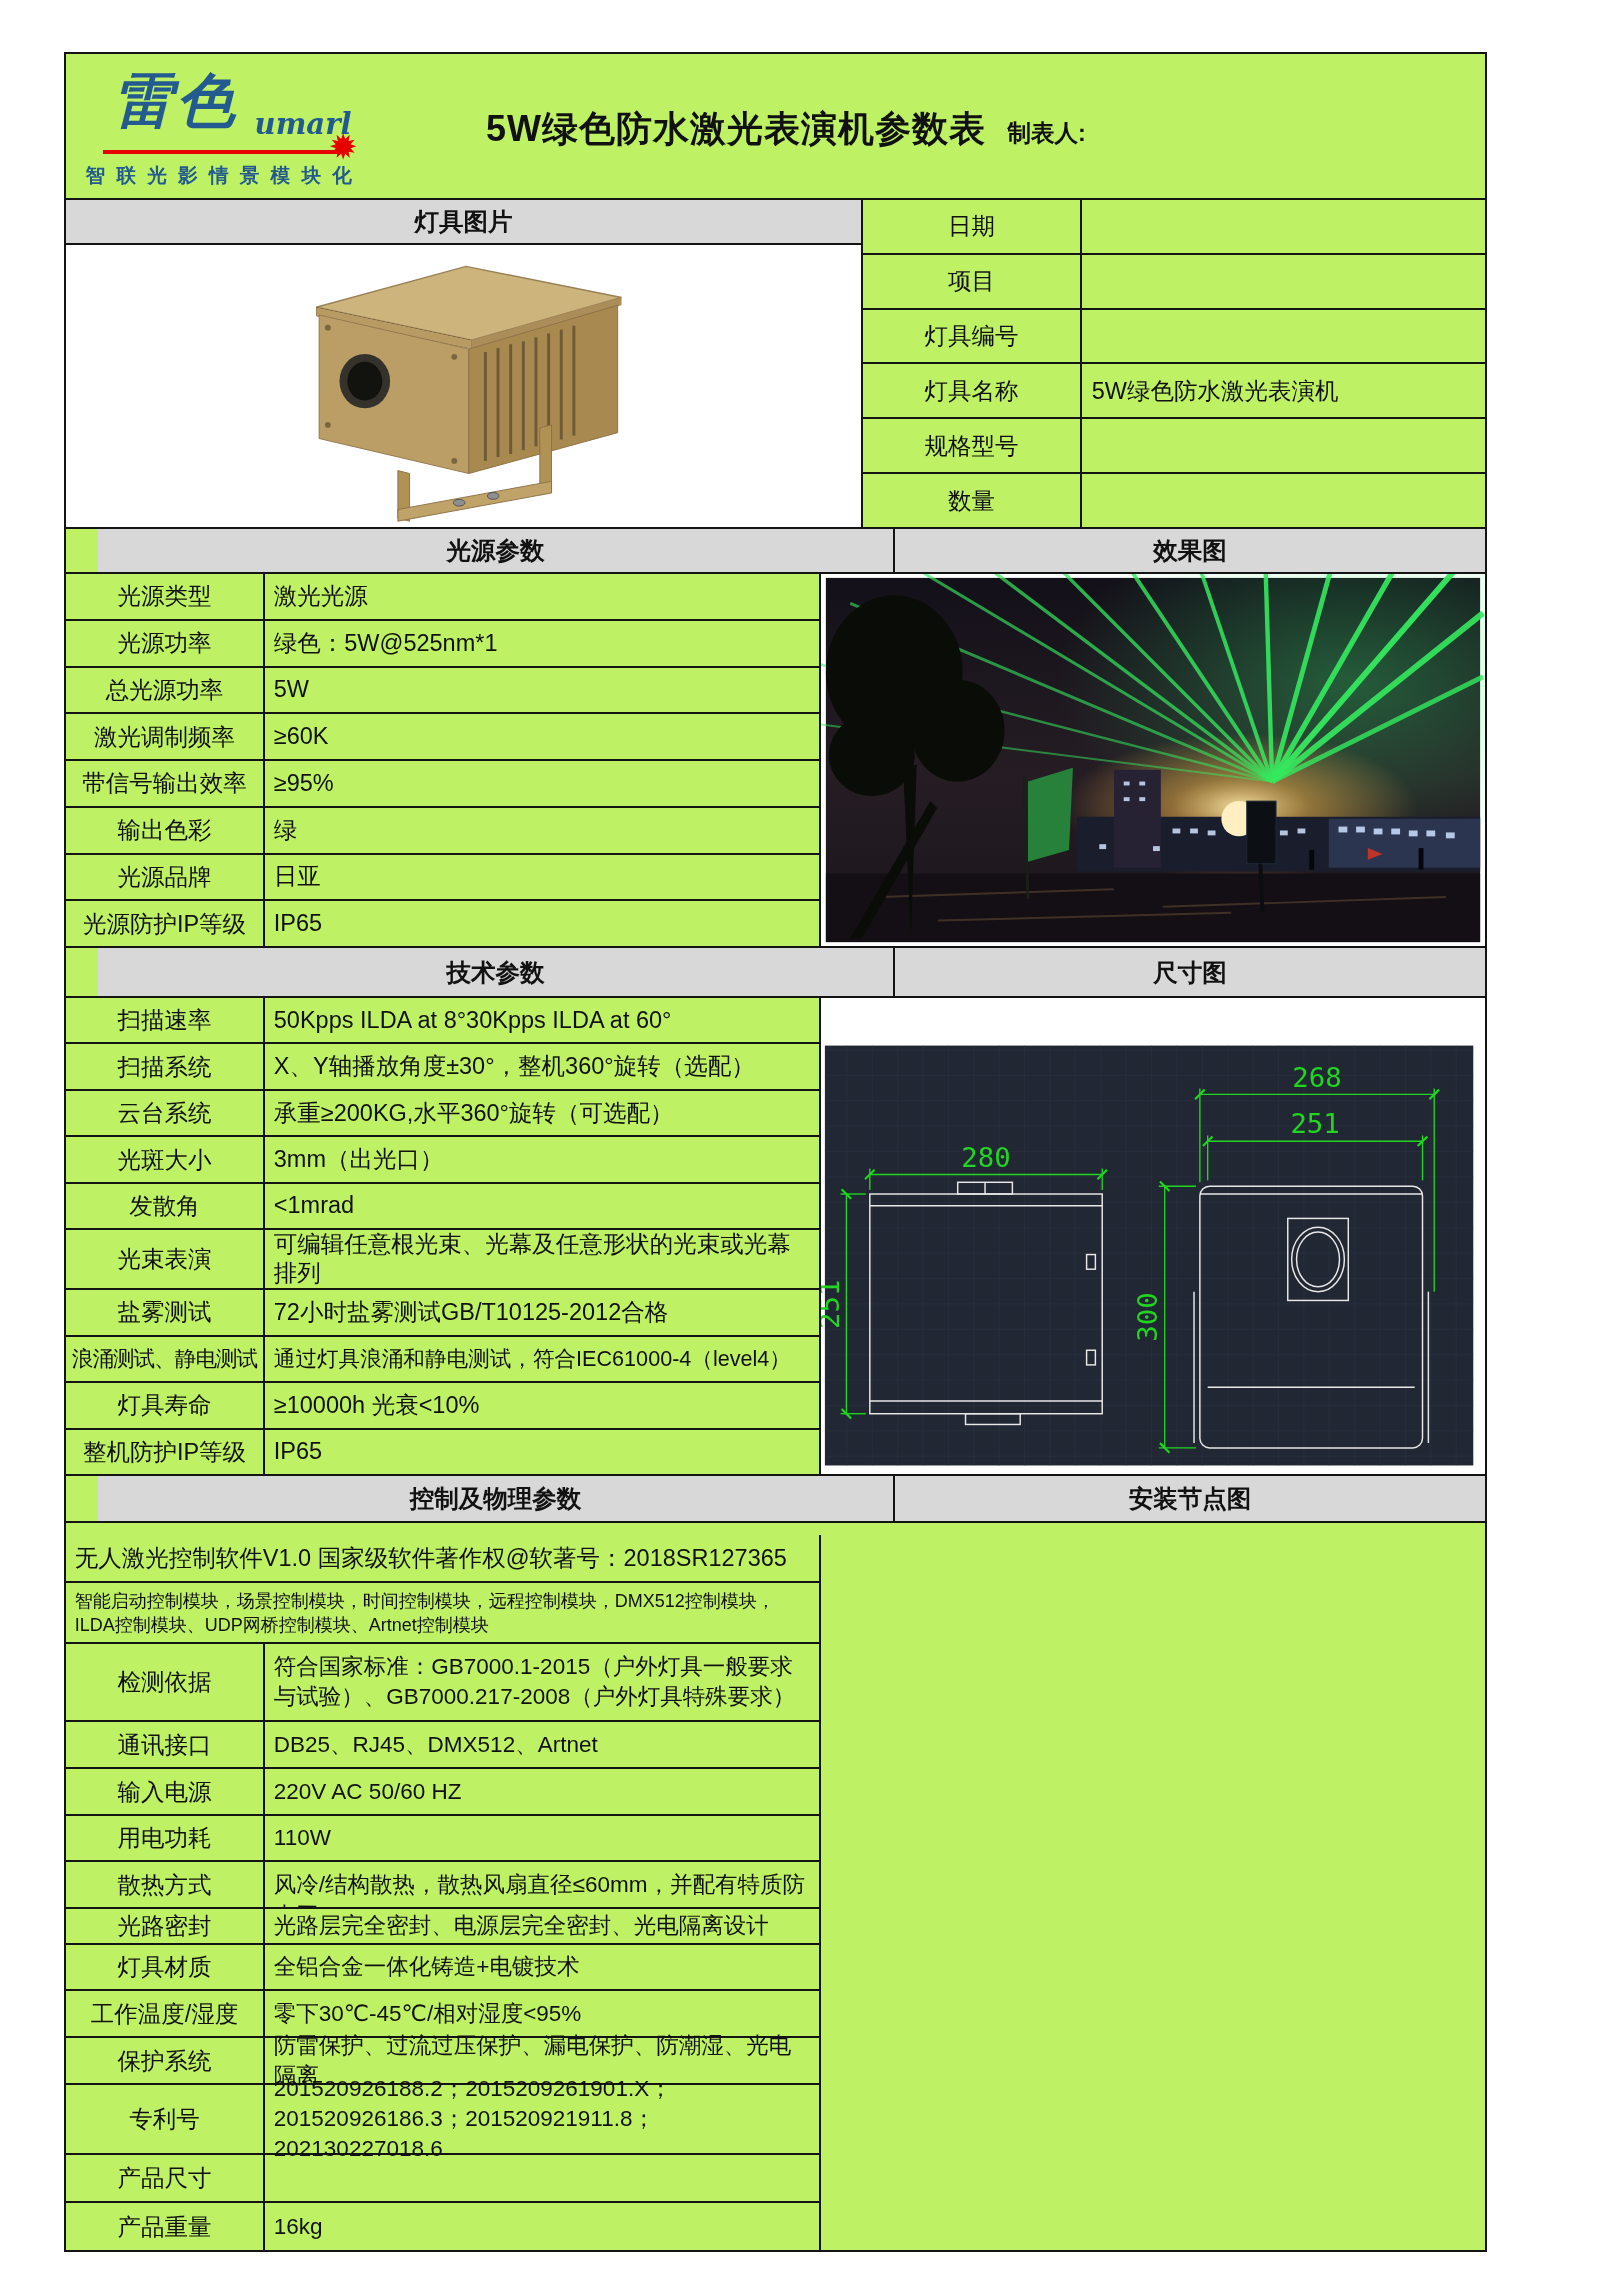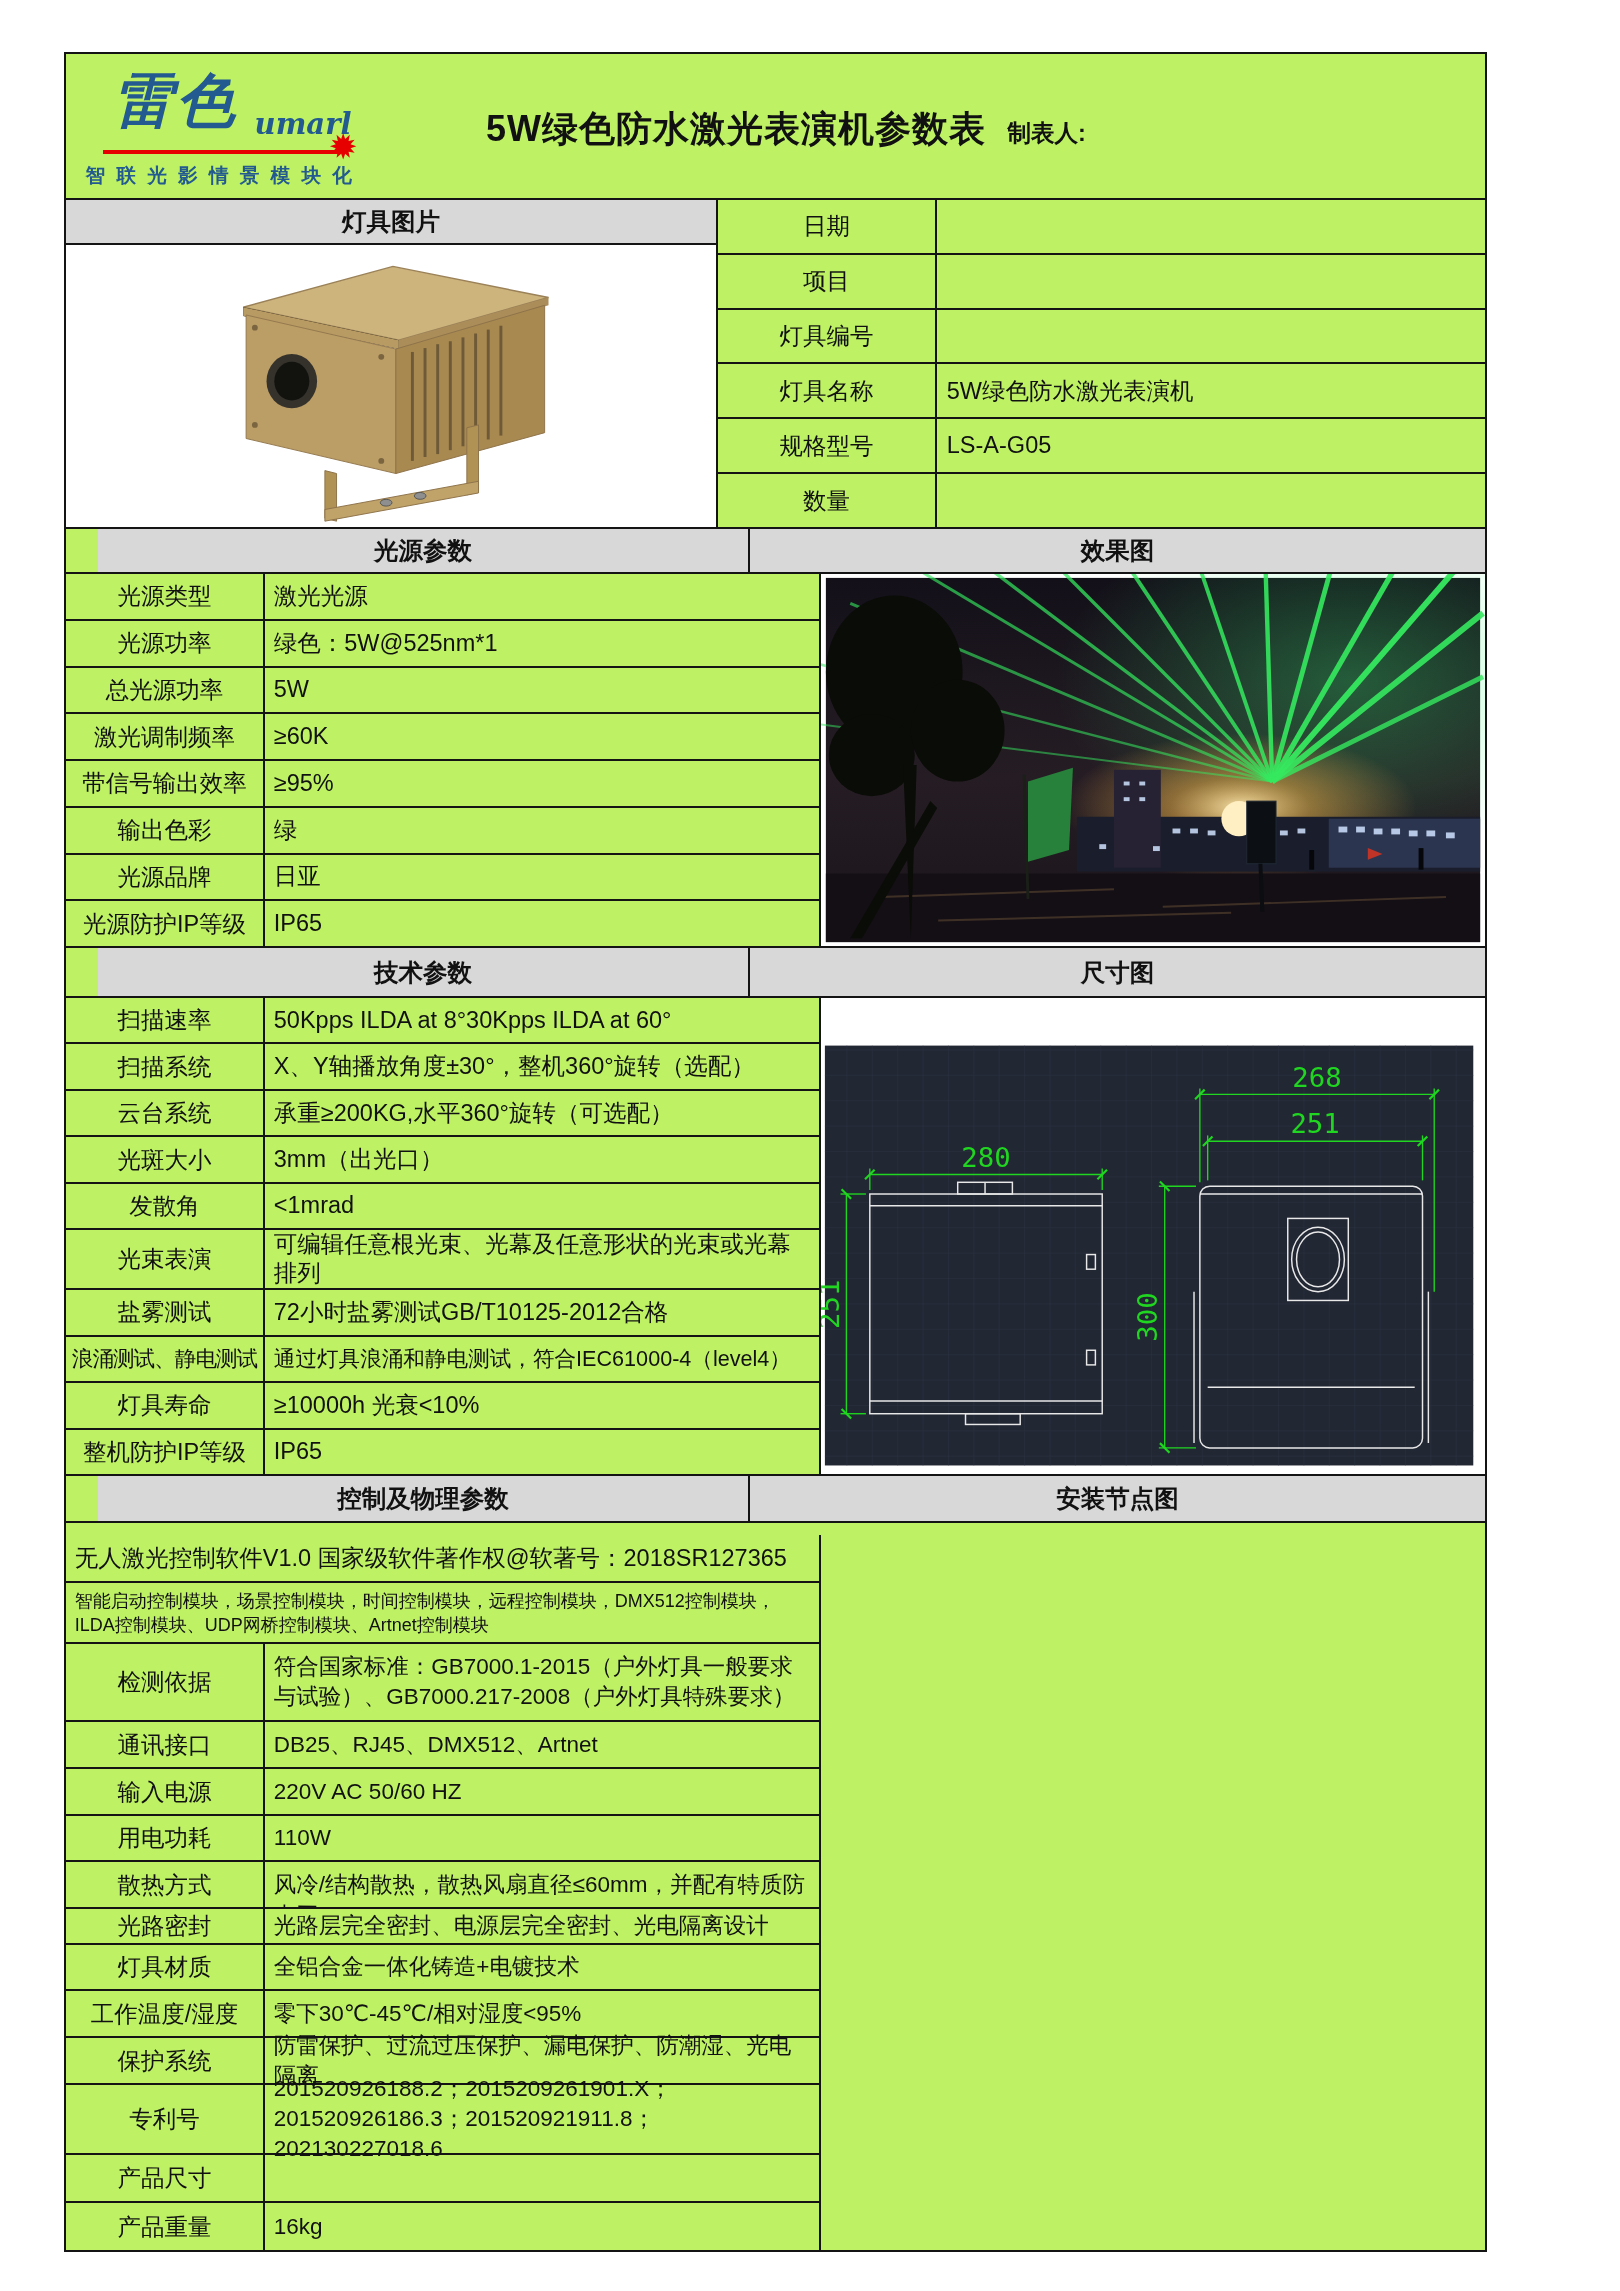--- a/index.html
+++ b/index.html
@@ -17,21 +17,21 @@
                 font-size:29px; color:#235a8f; }
   .logo-line { position:absolute; left:17.6px; top:90px; width:237px; height:3.9px; background:#e60000; }
   .logo-star { position:absolute; left:243px; top:69px; font-size:35px; color:#e60000; line-height:1; }
   .logo-tagline { position:absolute; left:0px; top:102px; width:323px; font-weight:bold; font-size:19.6px; color:#235a8f;
                   letter-spacing:2.9px; white-space:nowrap; }
   .title-wrap { position:absolute; left:420px; top:51px; display:flex; align-items:baseline; white-space:nowrap; }
   .page-title { font-size:36px; font-weight:bold; letter-spacing:1px; }
   .maker { font-size:23.5px; font-weight:bold; margin-left:21.6px; }
 
   
-  .halfL { width:652px; border-right:2px solid #141414; }
+  .halfL { width:797px; border-right:2px solid #141414; }
   .gband { background:#d8d8d8; font-weight:bold; font-size:24.5px; display:flex; align-items:center; justify-content:center; }
   .hdr-row { display:flex; border-bottom:2px solid #141414;padding-left:32px; }
   .hdr-row .halfR { flex:1; background:#d8d8d8; font-weight:bold; font-size:24.5px; display:flex; align-items:center; justify-content:center; }
 
   .secTop { display:flex; height:329px; border-bottom:2px solid #141414; }
   .photo-col { display:flex; flex-direction:column; }
   .photo-hdr { height:47px; border-bottom:2px solid #141414; }
   .photo-cell { flex:1; display:flex; align-items:center; justify-content:center; background:#fff; }
   .info-col { flex:1; display:flex; flex-direction:column; }
   .irow { flex:1; display:flex; border-bottom:2px solid #141414; }
@@ -130,21 +130,20 @@
       <div class="irow">
             <div class="ilbl">灯具编号</div>
             <div class="ival"></div>
           </div>
       <div class="irow">
             <div class="ilbl">灯具名称</div>
             <div class="ival">5W绿色防水激光表演机</div>
           </div>
       <div class="irow">
             <div class="ilbl">规格型号</div>
-            <div class="ival">LS-A-G05</div>
           </div>
       <div class="irow">
             <div class="ilbl">数量</div>
             <div class="ival"></div>
           </div>
     </div>
   </div>
 
   <div class="hdr-row" style="height:45px">
     <div class="halfL gband">光源参数</div>

